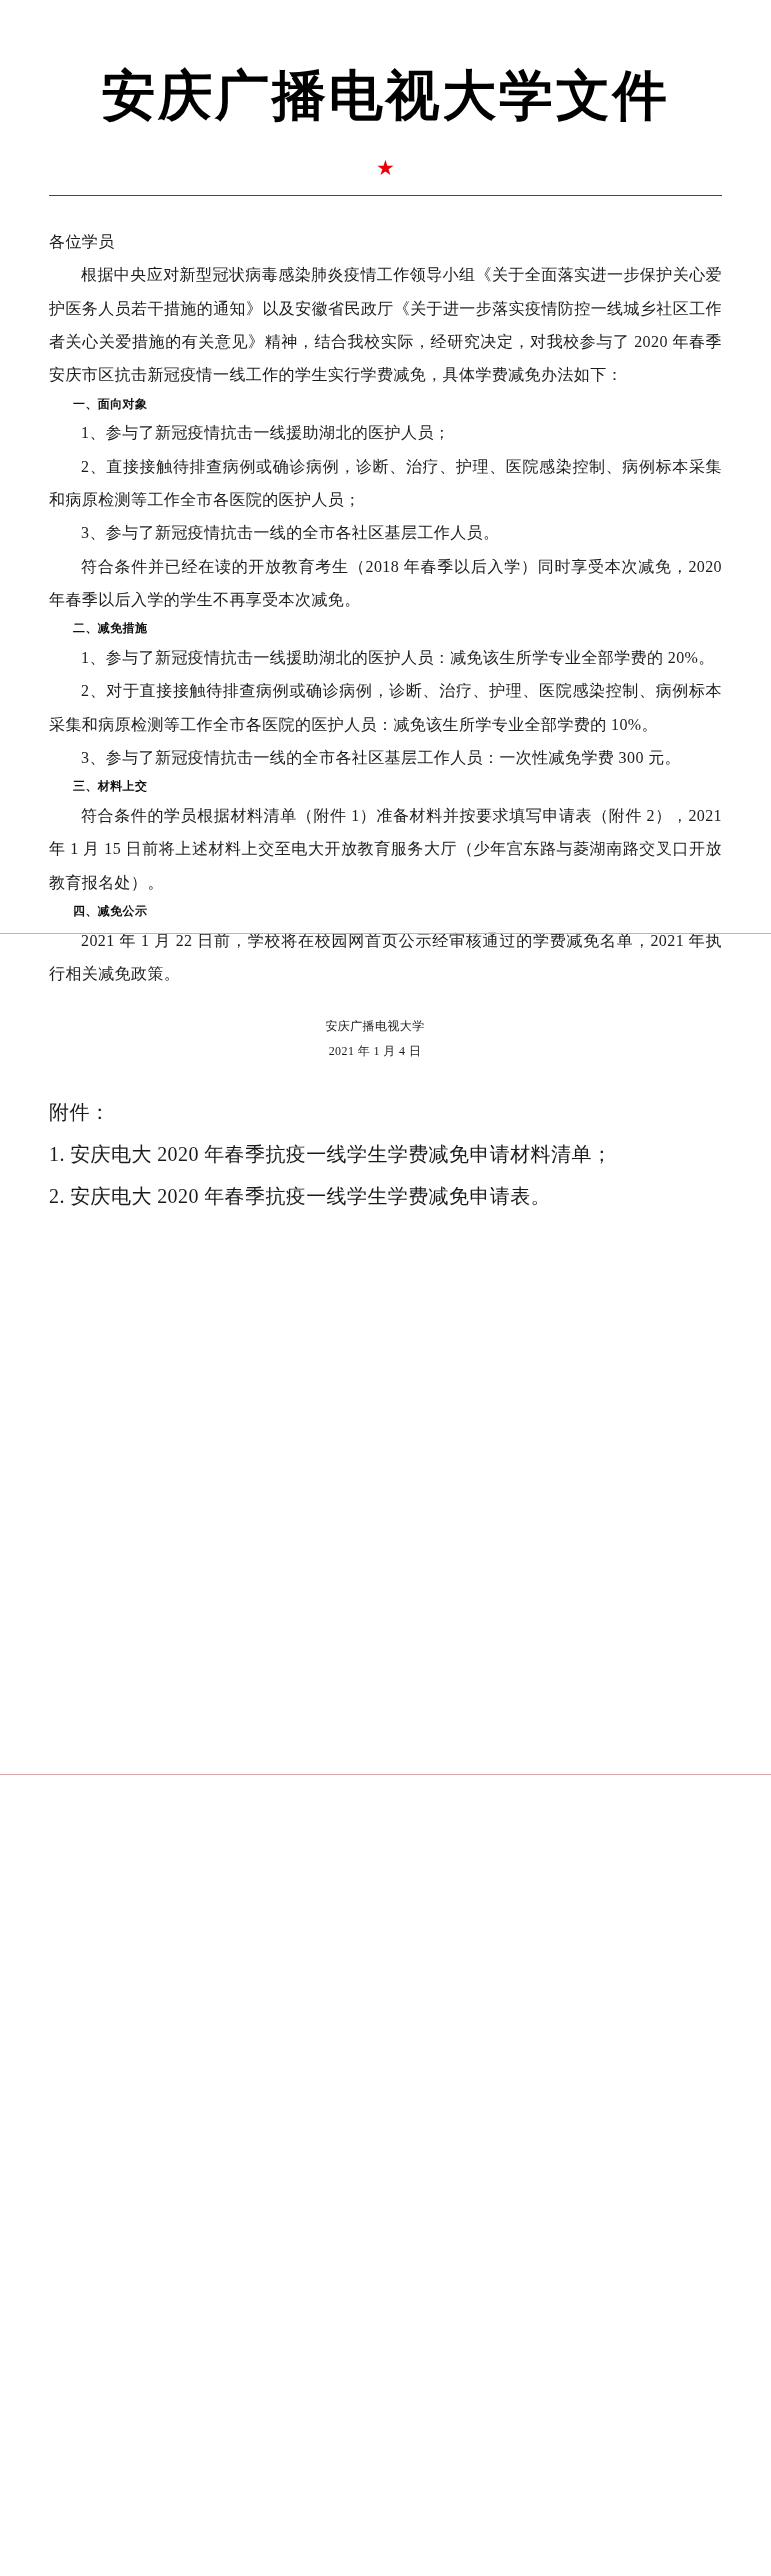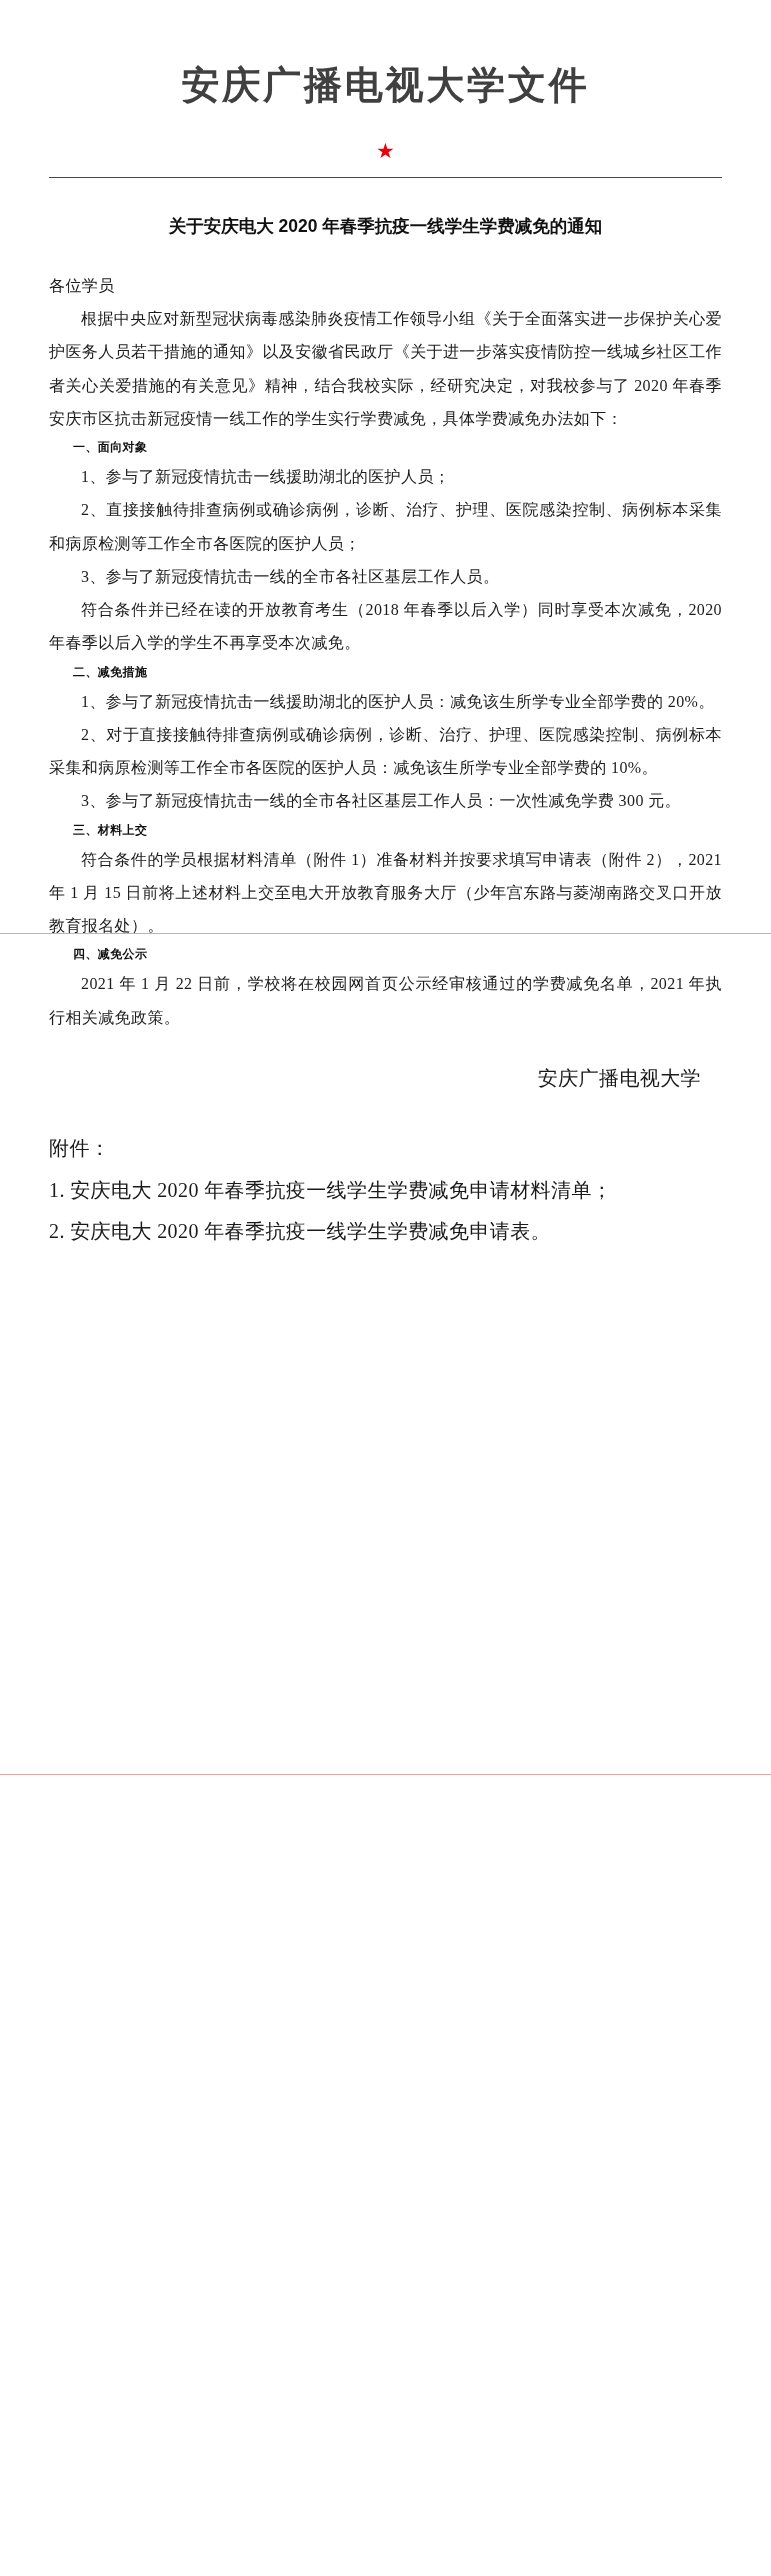--- a/index.html
+++ b/index.html
@@ -24,24 +24,24 @@
   .doc-body {
     width: 673px;
     margin: 0 auto;
     position: relative;
   }
   .masthead {
     text-align: center;
     padding-top: 67px;
   }
   .masthead-title {
-    color: #404040;
-    font-family: Liberation Mono, monospace;
+    color: #000000;
+    font-family: Liberation Serif, serif;
     font-weight: bold;
-    font-size: 38px;
+    font-size: 54px;
     letter-spacing: 2.8px;
     line-height: 1.1;
   }
   .star-row {
     text-align: center;
     margin-top: 32px;
     height: 21px;
   }
   .star-row .star {
     color: #e8000d;
@@ -83,22 +83,22 @@
   }
   .sec-head {
     font-family: "Liberation Sans", "DejaVu Sans", sans-serif;
     font-weight: bold;
     text-indent: 2em;
     font-size: 12px;
     color: #111;
   }
   .sign-block {
     margin-top: 24px;
-    text-align: right;
-    font-size: 20px;
+    text-align: center;
+    font-size: 12px;
     line-height: 2.05;
     letter-spacing: 0.4px;
   }
   .sign-block div {
     padding-right: 21px;
   }
   .attach-block {
     margin-top: 29px;
     font-size: 20px;
     line-height: 2.08;
@@ -133,21 +133,20 @@
     <div class="masthead">
       <div class="masthead-title">安庆广播电视大学文件</div>
     </div>
 
     <div class="star-row">
       <span class="star">★</span>
     </div>
 
     <hr class="red-rule">
 
-    <div class="doc-title">关于安庆电大 2020 年春季抗疫一线学生学费减免的通知</div>
 
     <div class="content">
 
       <p class="p-noindent">各位学员</p>
 
       <p class="p-indent">根据中央应对新型冠状病毒感染肺炎疫情工作领导小组《关于全面落实进一步保护关心爱护医务人员若干措施的通知》以及安徽省民政厅《关于进一步落实疫情防控一线城乡社区工作者关心关爱措施的有关意见》精神，结合我校实际，经研究决定，对我校参与了 2020 年春季安庆市区抗击新冠疫情一线工作的学生实行学费减免，具体学费减免办法如下：</p>
 
       <p class="sec-head">一、面向对象</p>
       <p class="p-indent">1、参与了新冠疫情抗击一线援助湖北的医护人员；</p>
       <p class="p-indent">2、直接接触待排查病例或确诊病例，诊断、治疗、护理、医院感染控制、病例标本采集和病原检测等工作全市各医院的医护人员；</p>
@@ -162,20 +161,21 @@
       <p class="sec-head">三、材料上交</p>
       <p class="p-indent">符合条件的学员根据材料清单（附件 1）准备材料并按要求填写申请表（附件 2），2021 年 1 月 15 日前将上述材料上交至电大开放教育服务大厅（少年宫东路与菱湖南路交叉口开放教育报名处）。</p>
 
       <p class="sec-head">四、减免公示</p>
       <p class="p-indent">2021 年 1 月 22 日前，学校将在校园网首页公示经审核通过的学费减免名单，2021 年执行相关减免政策。</p>
 
     </div>
 
     <div class="sign-block">
       <div>安庆广播电视大学</div>
+      <div>2021 年 1 月 4 日</div>
     </div>
 
     <div class="attach-block">
       <p>附件：</p>
       <p>1. 安庆电大 2020 年春季抗疫一线学生学费减免申请材料清单；</p>
       <p>2. 安庆电大 2020 年春季抗疫一线学生学费减免申请表。</p>
     </div>
 
     <div class="spacer-bottom"></div>
   </div>

